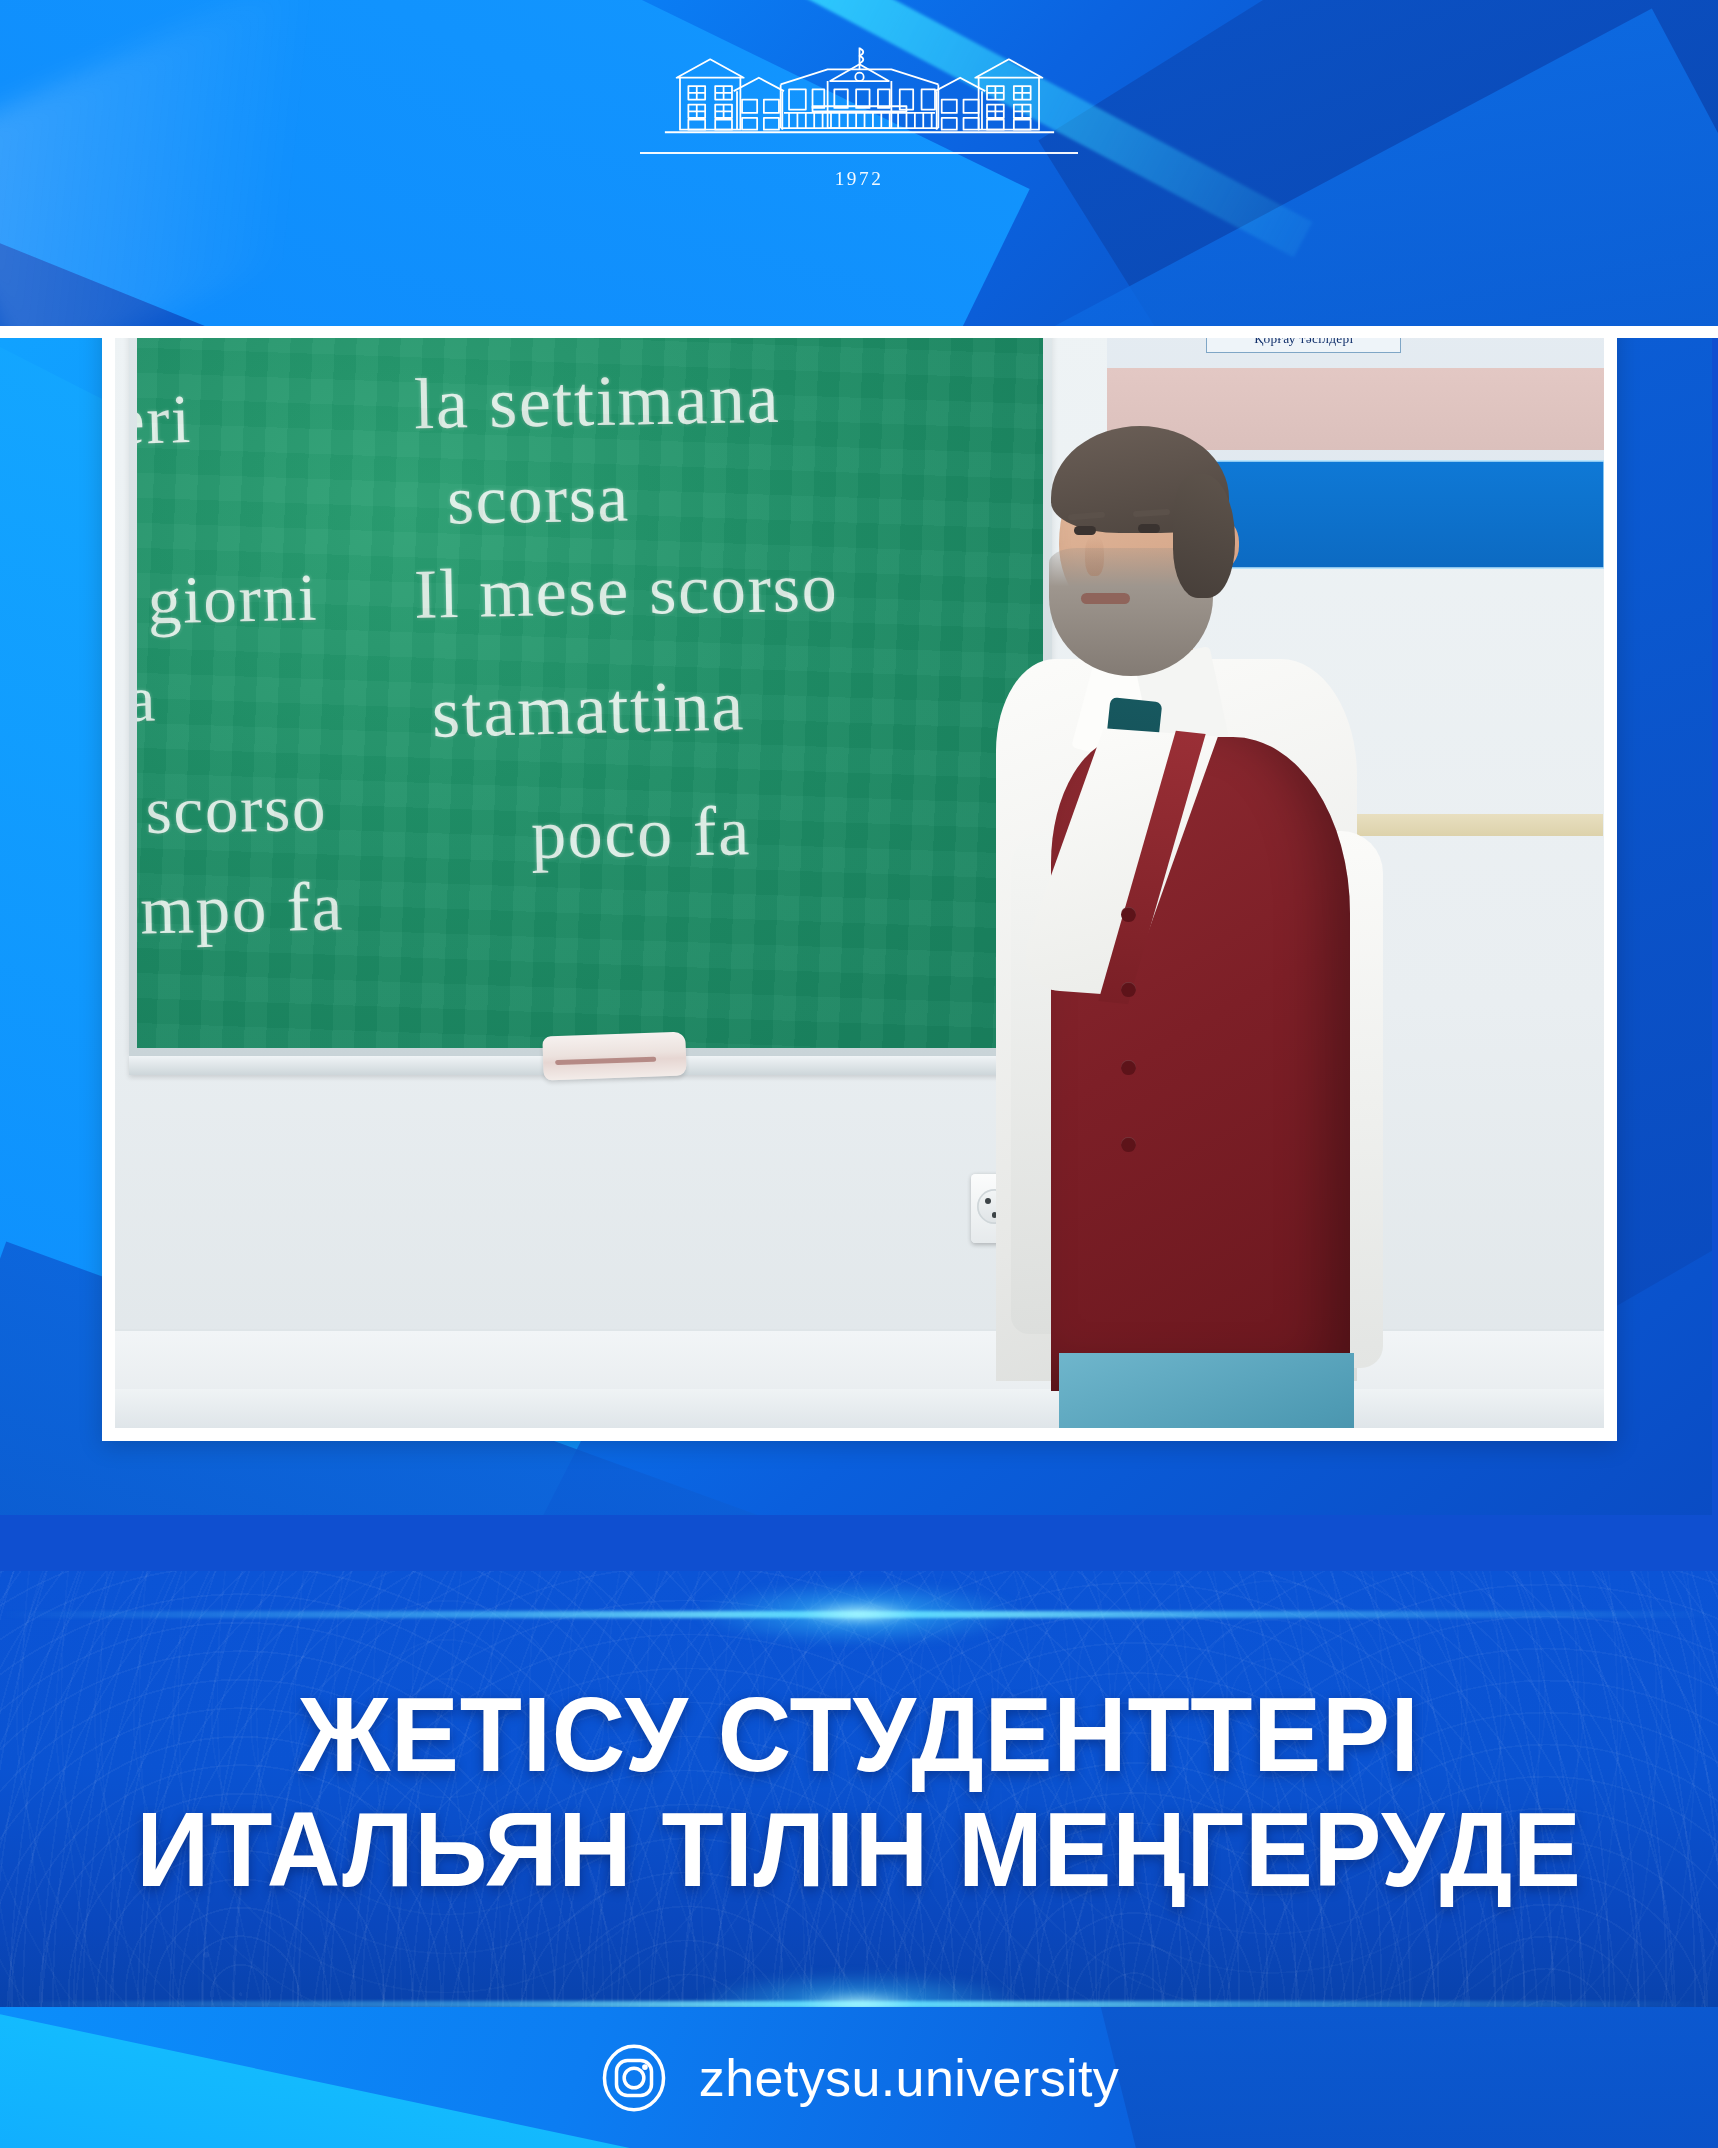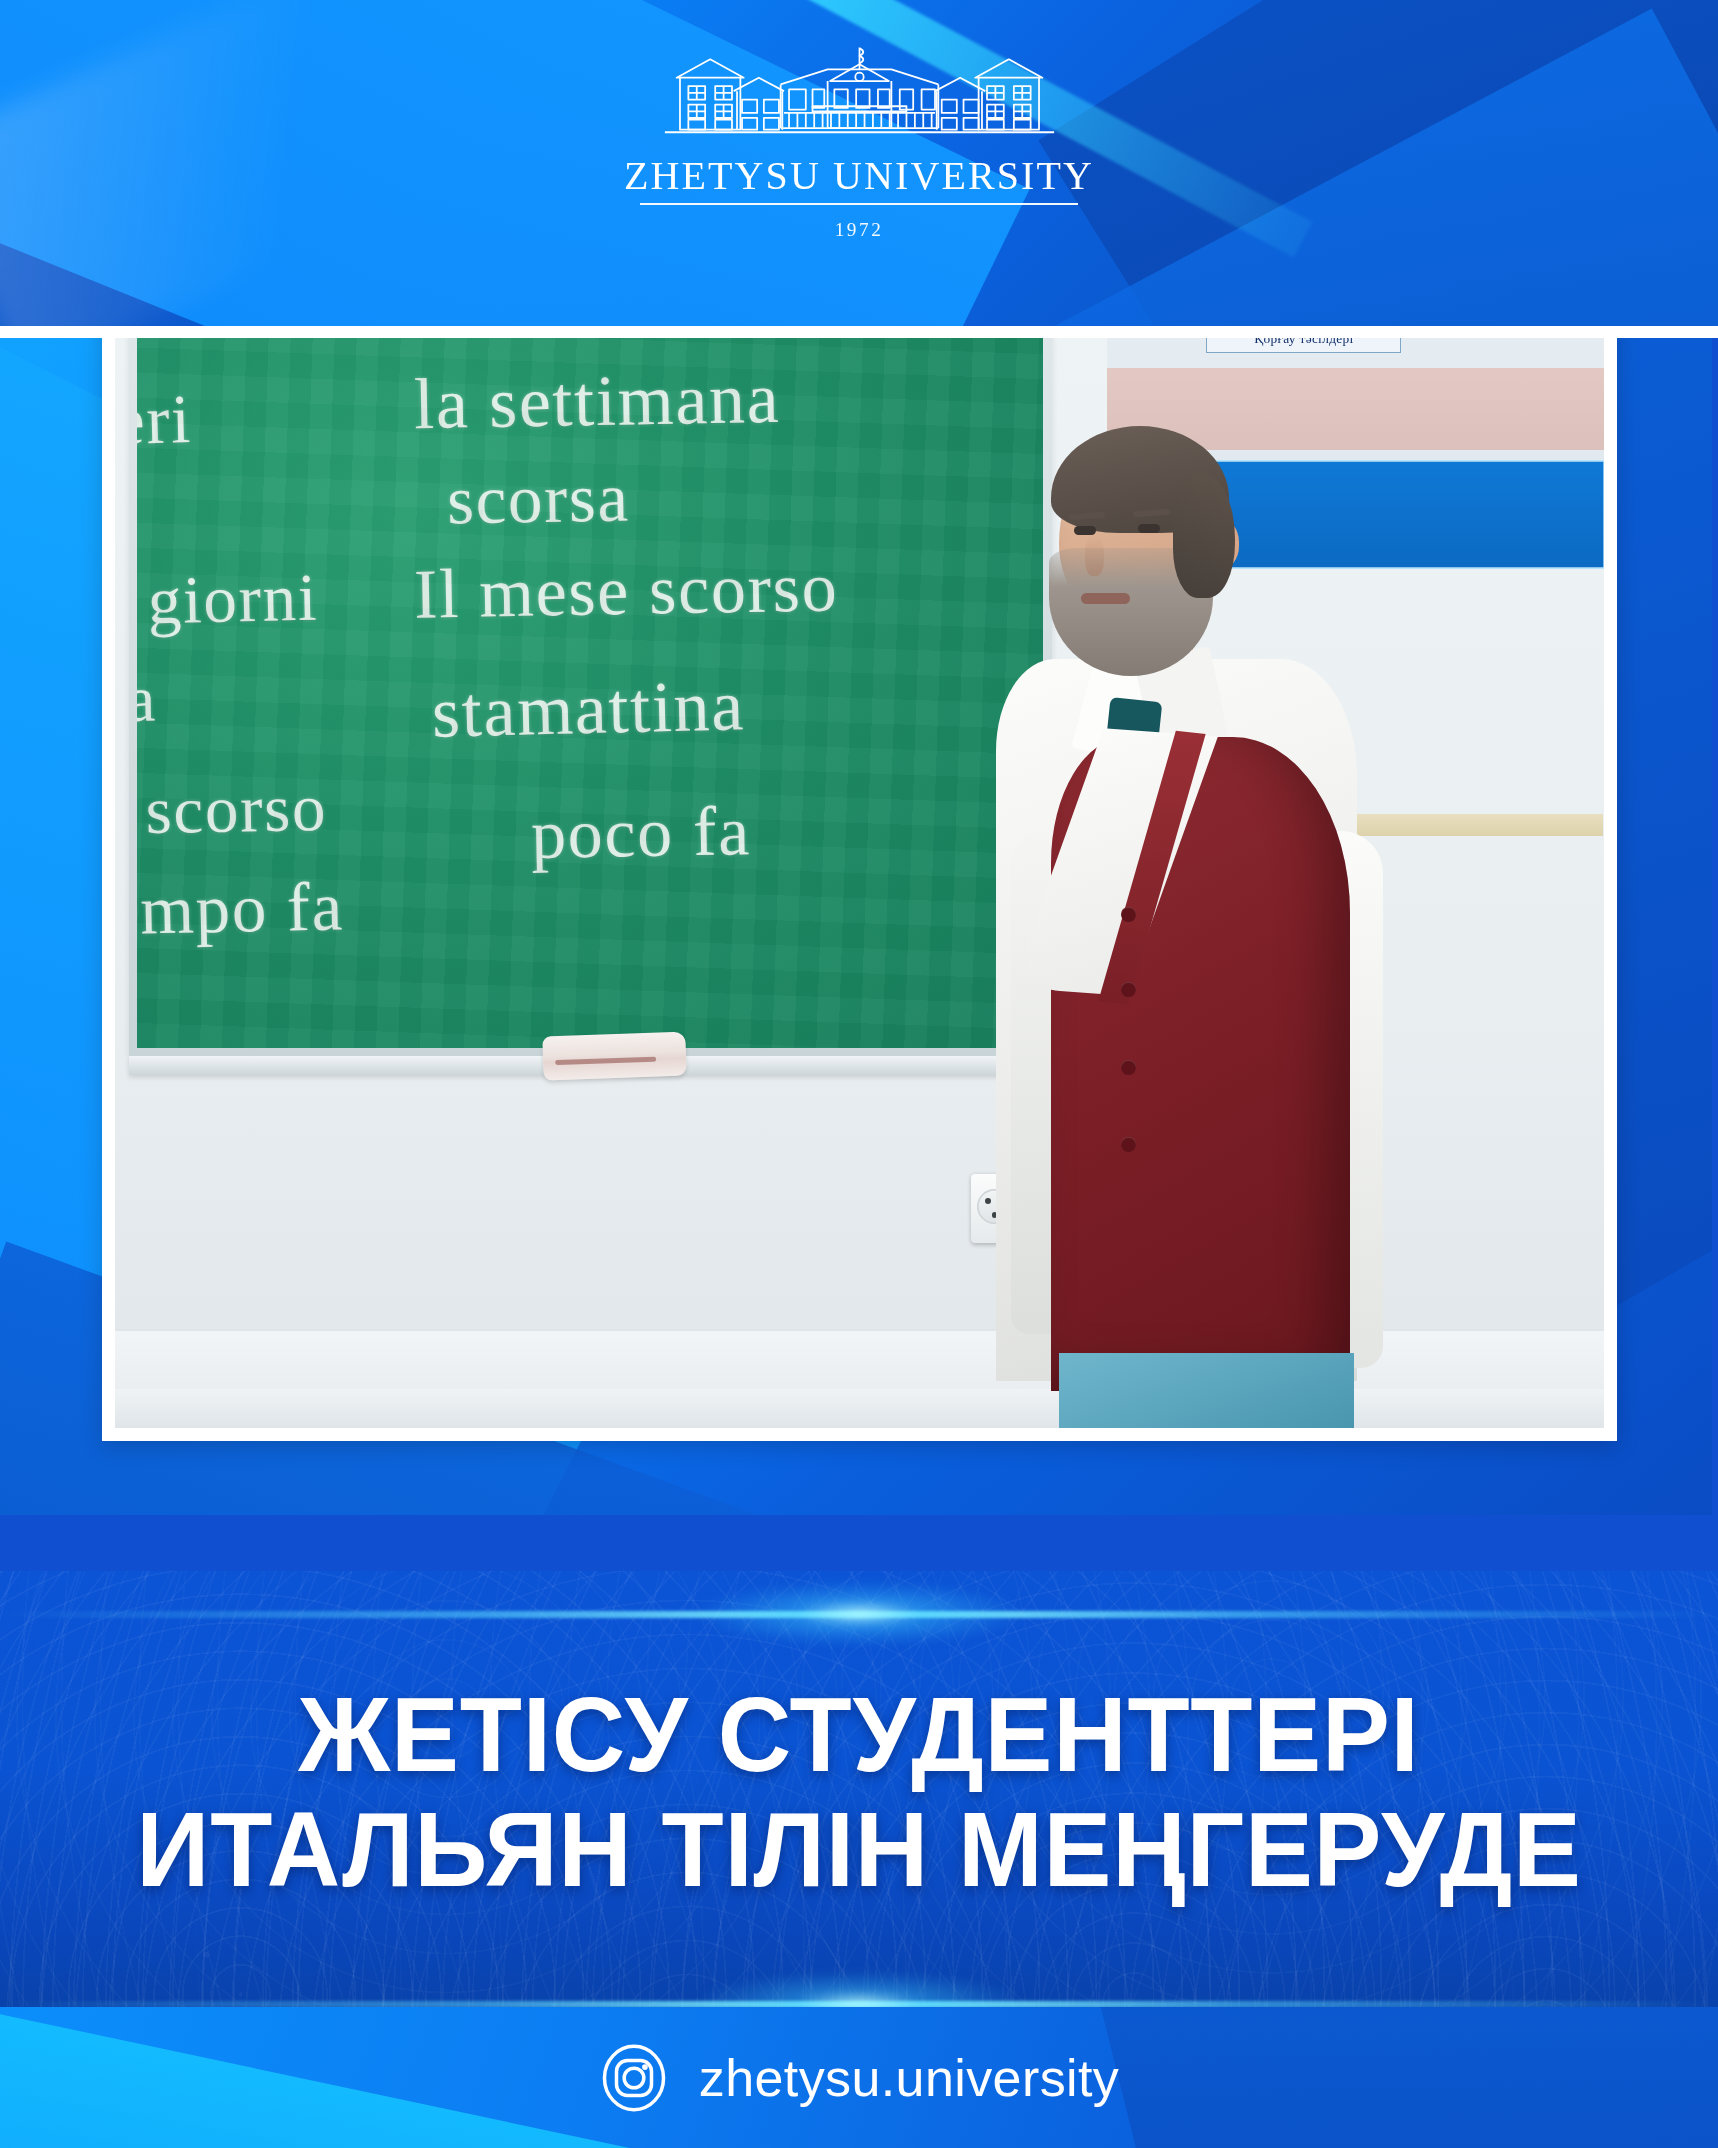--- a/index.html
+++ b/index.html
@@ -498,21 +498,20 @@
 
           <path d="M368 66 h18 v16 h-18 Z M368 88 h18 v14 h-18 Z"></path>
           <path d="M394 66 h18 v16 h-18 Z M394 88 h18 v14 h-18 Z"></path>
 
           <path d="M422 50 h20 v16 h-20 Z M422 72 h20 v16 h-20 Z M422 90 h20 v12 h-20 Z"></path>
           <path d="M454 50 h20 v16 h-20 Z M454 72 h20 v16 h-20 Z M454 90 h20 v12 h-20 Z"></path>
           <path d="M432 50 v16 M422 58 h20 M432 72 v16 M422 80 h20"></path>
           <path d="M464 50 v16 M454 58 h20 M464 72 v16 M454 80 h20"></path>
         </g>
       </svg>
-      <div class="logo-name">ZHETYSU UNIVERSITY</div>
       <div class="logo-rule"></div>
       <div class="logo-year">1972</div>
     </div>
   </div>
 
   <div class="sep-white"></div>
 
   <div class="photo-band">
     <div class="pb-d2"></div>
     <div class="pb-d1"></div>

